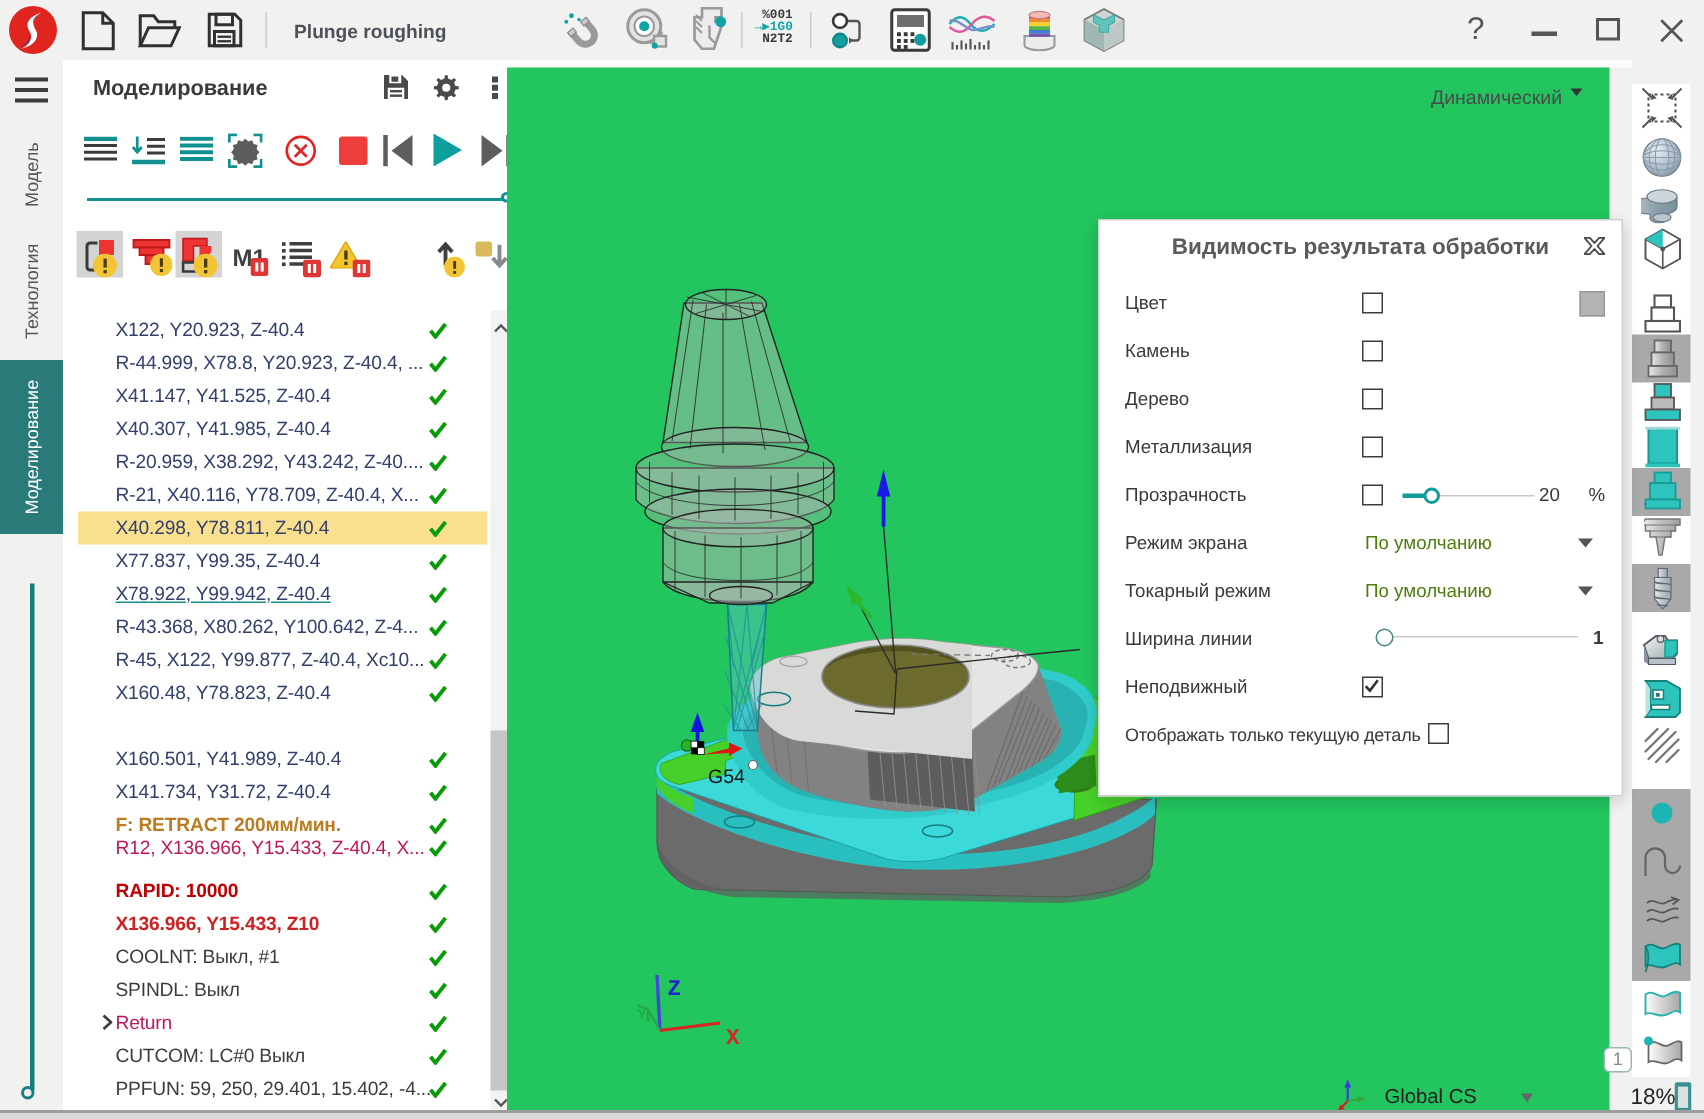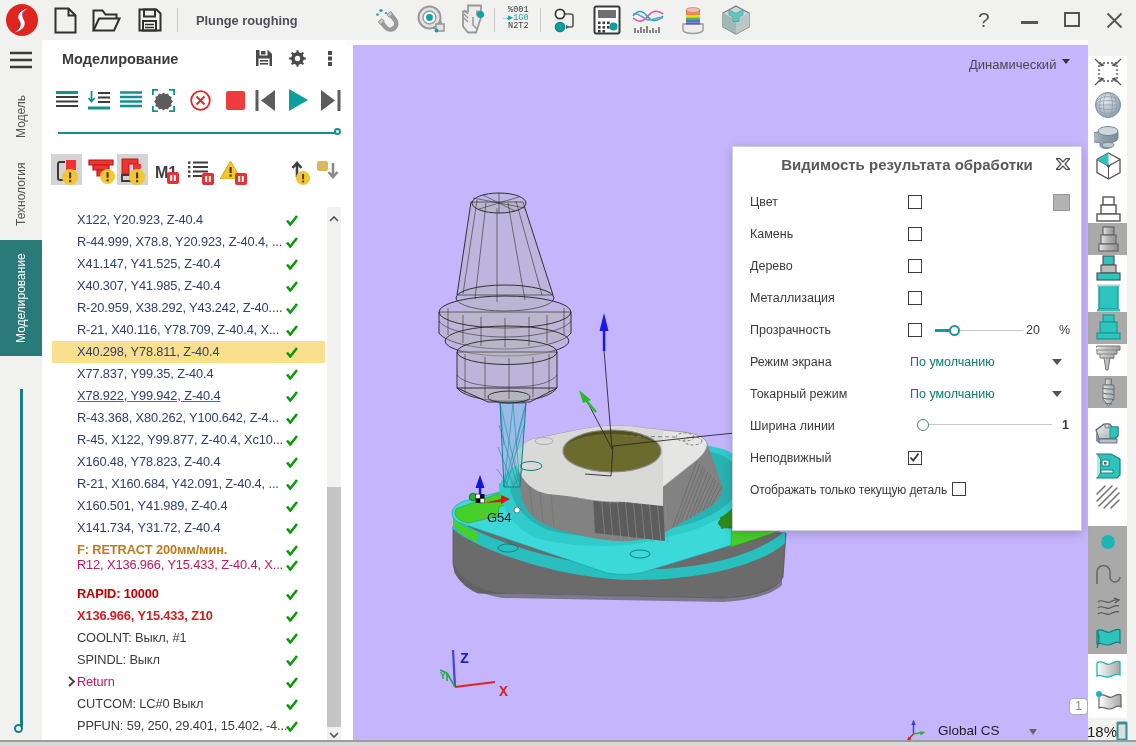--- a/index.html
+++ b/index.html
@@ -1,30 +1,30 @@
 <!DOCTYPE html>
 <html><head><meta charset="utf-8">
 <style>
 *{margin:0;padding:0;box-sizing:border-box}
 html,body{width:1136px;height:746px;overflow:hidden;font-family:"Liberation Sans",sans-serif}
 #app{position:relative;width:1136px;height:746px;background:#f1f1f0}
 .abs{position:absolute}
 #topbar{position:absolute;left:0;top:0;width:1136px;height:40px;background:#f1f1f0}
 #panel{position:absolute;left:42px;top:40px;width:311px;height:700px;background:#fff}
-#viewport{position:absolute;left:353px;top:45px;width:735px;height:695px;background:#c4b5fd}
+#viewport{position:absolute;left:338px;top:45px;width:735px;height:695px;background:#22c55e}
 #leftrail{position:absolute;left:0;top:40px;width:42px;height:706px;background:#f1f1f0}
 #railwhite{position:absolute;left:1088px;top:56px;width:39px;height:662px;background:#fff}
 #bottomstrip{position:absolute;left:0;top:740px;width:1136px;height:6px;background:#d8d8d6;border-top:2px solid #9d9da0}
 .vtab{position:absolute;left:0;width:42px;color:#555;font-size:12px;display:flex;align-items:center;justify-content:center;writing-mode:vertical-rl;transform:rotate(180deg)}
 .vtab.active{background:#2a7a7a;color:#fff}
 .lrow{position:absolute;left:52px;width:273px;height:22px;font-size:12.8px;color:#32406b;line-height:22px;padding-left:25px;white-space:nowrap;overflow:hidden;letter-spacing:-0.12px}
 .seprt{position:absolute;top:8px;width:1px;height:24px;background:#c9c9c9}
 .dlbl{position:absolute;left:750px;font-size:12.5px;color:#3a3a3a;height:32px;line-height:32px}
 .cb{position:absolute;left:908px;width:14px;height:14px;border:1.6px solid #3d3d3d;background:#fff}
-.ddt{position:absolute;left:910px;font-size:12.5px;color:#0f766e;height:32px;line-height:32px}
+.ddt{position:absolute;left:910px;font-size:12.5px;color:#4d7c0f;height:32px;line-height:32px}
 .dda{position:absolute;left:1052px;width:0;height:0;border:5.5px solid transparent;border-top:6.5px solid #555}
 </style></head>
 <body>
 <div id="app">
   <div id="topbar">
     <svg class="abs" style="left:6px;top:4px" width="32" height="32">
       <circle cx="16" cy="16" r="16" fill="#e0251f"></circle>
       <path d="M21.5 4.5 C13 7,10.5 12,13.5 16.5 C16.5 21,14 26,8 28.5 C17.5 26.5,20.5 20.5,17.8 16 C15.2 11.5,16.5 7.5,21.5 4.5 Z" fill="#fff"></path>
       <path d="M8.5 27.5 C13 24.5,14.5 21,13.2 17.5 C15.5 22,13.5 25.5,8.5 27.5 Z" fill="#274b8f"></path>
       <path d="M21 5 C17 7.5,15.5 11,16.8 14 C14.8 10,16.5 7,21 5 Z" fill="#274b8f"></path>
@@ -63,21 +63,21 @@
       <rect x="20" y="19" width="8" height="7" fill="#e3e3e3" stroke="#9a9a9a" stroke-width="1.6"></rect>
       <circle cx="20.5" cy="25.5" r="2" fill="#10a3a3"></circle>
     </svg>
     <svg class="abs" style="left:460px;top:4px" width="30" height="32" viewBox="0 0 30 32">
       <path d="M8 1.5 h13 v6 h-4 v3 h5 l-6 18 h-8 l-5-6 v-15 h5 Z" fill="#ececec" stroke="#9a9a9a" stroke-width="1.8"></path>
       <path d="M4 6 l4 4 M4 10 l4 4 M4 14 l4 4" stroke="#9a9a9a" stroke-width="1.4"></path>
       <path d="M13 13 v8 l4 4" fill="none" stroke="#9a9a9a" stroke-width="1.6"></path>
       <circle cx="20.5" cy="10.5" r="3.6" fill="#10a3a3"></circle>
     </svg>
     <div class="seprt" style="left:494px"></div>
-    <div class="abs" style="left:503px;top:6px;font-family:'Liberation Mono',monospace;font-size:8.5px;font-weight:normal;line-height:8px;color:#3a3a3a;letter-spacing:0">&nbsp;%001<br><span style="color:#14a5a5">→▶1G0</span><br>&nbsp;N2T2</div>
+    <div class="abs" style="left:503px;top:6px;font-family:'Liberation Mono',monospace;font-size:8.5px;font-weight:bold;line-height:8px;color:#3a3a3a;letter-spacing:0">&nbsp;%001<br><span style="color:#14a5a5">→▶1G0</span><br>&nbsp;N2T2</div>
     <div class="seprt" style="left:540px"></div>
     <svg class="abs" style="left:552px;top:8px" width="24" height="25" viewBox="0 0 24 25">
       <path d="M13 6 h6 a2 2 0 0 1 2 2 v9 a2 2 0 0 1-2 2 h-4" fill="none" stroke="#555" stroke-width="1.6"></path>
       <path d="M17 19 l-3-2.2 v4.4 Z" fill="#555"></path>
       <circle cx="8" cy="6" r="4.6" fill="#fff" stroke="#3a3a3a" stroke-width="1.8"></circle>
       <circle cx="8" cy="19" r="4.6" fill="#11a0a0" stroke="#0b8585" stroke-width="1.4"></circle>
     </svg>
     <svg class="abs" style="left:593px;top:5px" width="28" height="30" viewBox="0 0 28 30">
       <rect x="1.5" y="1.5" width="25" height="27" rx="2" fill="#fff" stroke="#3a3a3a" stroke-width="2"></rect>
       <rect x="5" y="5" width="18" height="8" fill="#6f6f6f"></rect>
@@ -305,23 +305,20 @@
   <div class="lrow" style="top:385px;"><span style="text-decoration:underline;text-decoration-color:#1b8a8a">X78.922, Y99.942, Z-40.4</span><svg width="12" height="11" viewBox="0 0 12 11" style="position:absolute;left:234px;top:6px">
         <path d="M1 5.5 L4.3 9.5 L11 1" stroke="#0a9b0a" stroke-width="2.6" fill="none"></path>
       </svg></div>
   <div class="lrow" style="top:407px;">R-43.368, X80.262, Y100.642, Z-4...<svg width="12" height="11" viewBox="0 0 12 11" style="position:absolute;left:234px;top:6px">
         <path d="M1 5.5 L4.3 9.5 L11 1" stroke="#0a9b0a" stroke-width="2.6" fill="none"></path>
       </svg></div>
   <div class="lrow" style="top:429px;">R-45, X122, Y99.877, Z-40.4, Xc10...<svg width="12" height="11" viewBox="0 0 12 11" style="position:absolute;left:234px;top:6px">
         <path d="M1 5.5 L4.3 9.5 L11 1" stroke="#0a9b0a" stroke-width="2.6" fill="none"></path>
       </svg></div>
   <div class="lrow" style="top:451px;">X160.48, Y78.823, Z-40.4<svg width="12" height="11" viewBox="0 0 12 11" style="position:absolute;left:234px;top:6px">
-        <path d="M1 5.5 L4.3 9.5 L11 1" stroke="#0a9b0a" stroke-width="2.6" fill="none"></path>
-      </svg></div>
-  <div class="lrow" style="top:473px;">R-21, X160.684, Y42.091, Z-40.4, ...<svg width="12" height="11" viewBox="0 0 12 11" style="position:absolute;left:234px;top:6px">
         <path d="M1 5.5 L4.3 9.5 L11 1" stroke="#0a9b0a" stroke-width="2.6" fill="none"></path>
       </svg></div>
   <div class="lrow" style="top:495px;">X160.501, Y41.989, Z-40.4<svg width="12" height="11" viewBox="0 0 12 11" style="position:absolute;left:234px;top:6px">
         <path d="M1 5.5 L4.3 9.5 L11 1" stroke="#0a9b0a" stroke-width="2.6" fill="none"></path>
       </svg></div>
   <div class="lrow" style="top:517px;">X141.734, Y31.72, Z-40.4<svg width="12" height="11" viewBox="0 0 12 11" style="position:absolute;left:234px;top:6px">
         <path d="M1 5.5 L4.3 9.5 L11 1" stroke="#0a9b0a" stroke-width="2.6" fill="none"></path>
       </svg></div>
   <div class="lrow" style="top:539px;color:#bb7c22;font-weight:bold;">F: RETRACT 200мм/мин.<svg width="12" height="11" viewBox="0 0 12 11" style="position:absolute;left:234px;top:6px">
         <path d="M1 5.5 L4.3 9.5 L11 1" stroke="#0a9b0a" stroke-width="2.6" fill="none"></path>

